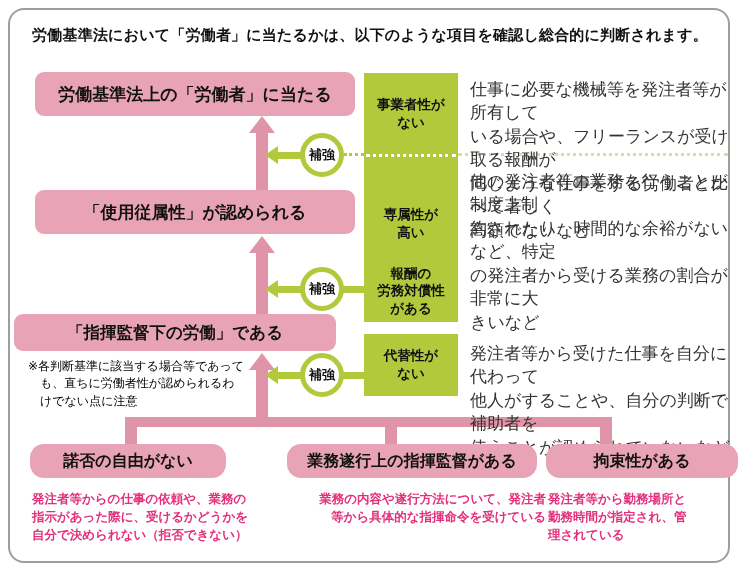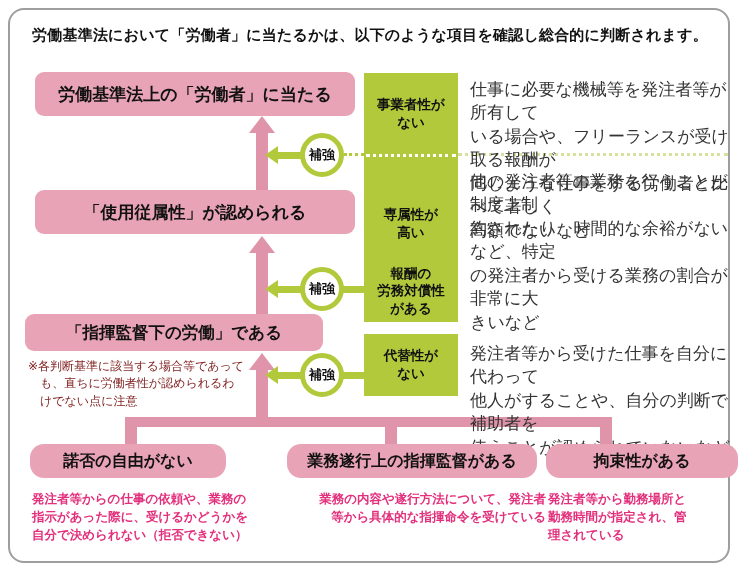--- a/index.html
+++ b/index.html
@@ -18,21 +18,21 @@
   .frame{position:absolute;left:8px;top:8px;width:722px;height:555px;border:2px solid var(--frame-gray);
          border-radius:16px;background:#fff;box-sizing:border-box;}
   .title{position:absolute;left:16px;top:26px;width:708px;text-align:center;
          font-size:15px;font-weight:bold;color:var(--ink);letter-spacing:0.2px;}
 
   
   .pbox{position:absolute;background:var(--pink-box);border-radius:9px;display:flex;align-items:center;
         justify-content:center;font-weight:bold;color:var(--ink);}
   #box-result{left:35px;top:72px;width:320px;height:44px;font-size:17px;}
   #box-dependency{left:35px;top:190px;width:320px;height:44px;font-size:17px;}
-  #box-supervision{left:25px;top:314px;width:298px;height:37px;font-size:16.5px;}
+  #box-supervision{left:14px;top:314px;width:322px;height:37px;font-size:16.5px;}
 
   
   .shaft{position:absolute;background:var(--pink-line);}
   #shaft1{left:256px;top:132px;width:12px;height:58px;}
   #shaft2{left:256px;top:252px;width:12px;height:62px;}
   #shaft3{left:256px;top:369px;width:12px;height:58px;}
   .head-up{position:absolute;width:0;height:0;border-left:13px solid transparent;
            border-right:13px solid transparent;border-bottom:17px solid var(--pink-line);}
   #head1{left:249px;top:116px;}
   #head2{left:249px;top:236px;}
@@ -78,21 +78,21 @@
 
   
   .desc{position:absolute;left:470px;width:262px;font-size:17px;line-height:1.38;
         color:var(--body-text);white-space:pre-line;}
   #desc1{top:78px;}
   #desc2{top:170px;}
   #desc3{top:262px;}
   #desc4{top:342px;}
 
   
-  #note{position:absolute;left:28px;top:358px;width:238px;font-size:12px;color:#7f1d1d;
+  #note{position:absolute;left:28px;top:358px;width:238px;font-size:12px;color:#000000;
         line-height:1.45;white-space:pre-line;}
 
   
   .bbox{position:absolute;top:444px;height:34px;background:var(--pink-box);display:flex;align-items:center;
         justify-content:center;font-weight:bold;font-size:16px;color:var(--ink);border-radius:14px;}
   #bbox1{left:30px;width:196px;}
   #bbox2{left:287px;width:250px;}
   #bbox3{left:546px;width:192px;}
   .bdesc{position:absolute;top:490px;font-size:12.5px;font-weight:bold;color:var(--accent-text);
          line-height:1.45;white-space:pre-line;}

